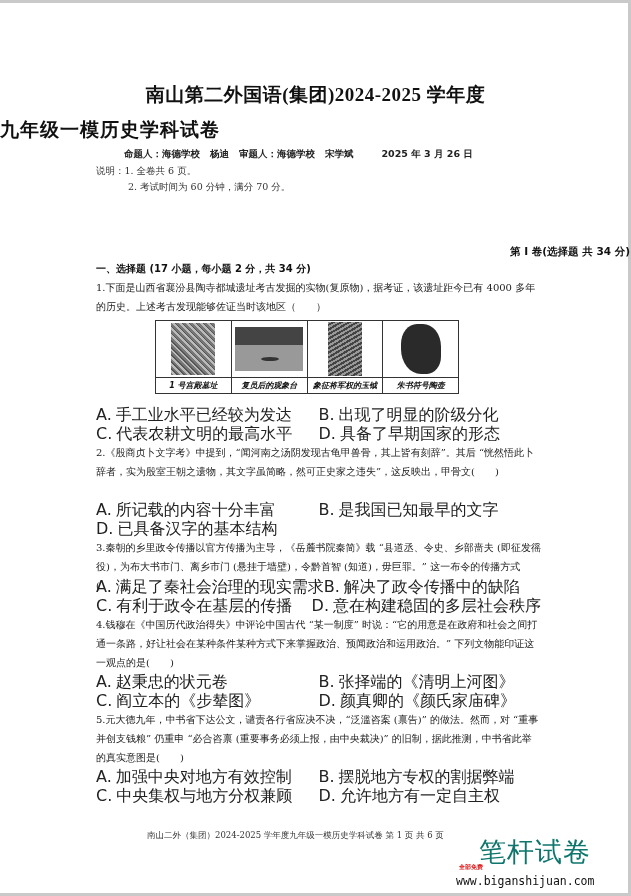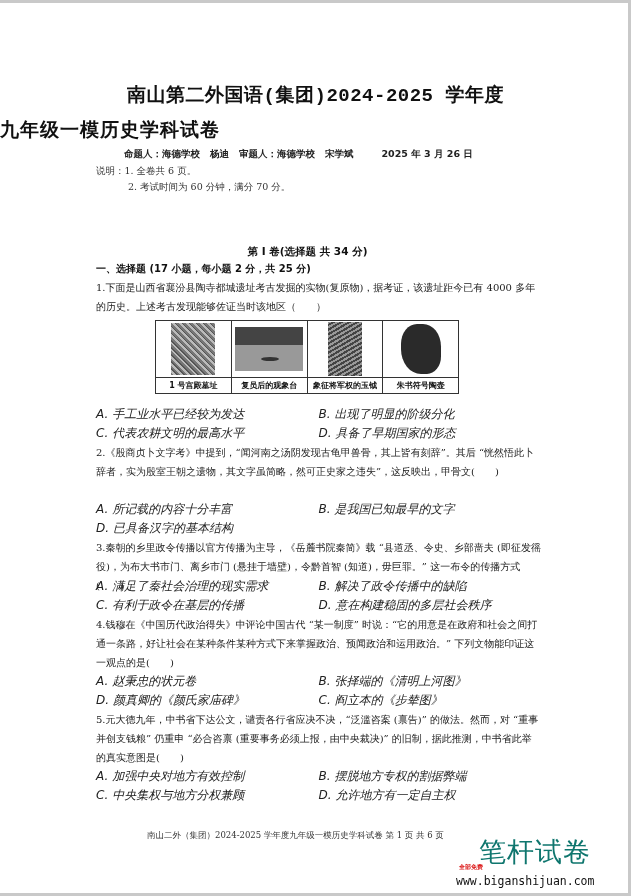--- a/index.html
+++ b/index.html
@@ -8,62 +8,62 @@
     background: #ffffff;
     font-family: "DejaVu Serif", "Liberation Serif", serif;
     color: #222;
   }
   .frame-top { position: absolute; left: 0; top: 0; width: 631px; height: 3px; background: #c9c9c9; }
   .frame-right { position: absolute; right: 0; top: 0; width: 3px; height: 896px; background: #c9c9c9; }
   .frame-bottom { position: absolute; left: 0; bottom: 0; width: 631px; height: 3px; background: #c9c9c9; }
 
   .title1 {
     position: absolute; left: 0; width: 631px; top: 82px; text-align: center;
-    font-family: Liberation Mono, monospace;
+    font-family: Liberation Serif, serif;
     font-weight: bold; font-size: 19px; color: #111; letter-spacing: 0.5px;
   }
   .title2 {
     position: absolute; left: 0; width: 631px; top: 117px; text-align: left;
     font-family: "DejaVu Sans", "Liberation Sans", sans-serif;
     font-weight: bold; font-size: 19px; color: #111; letter-spacing: 1px;
   }
   .authors {
     position: absolute; left: 124px; top: 148px;
     font-family: "DejaVu Sans", "Liberation Sans", sans-serif;
     font-size: 9.5px; font-weight: bold; color: #222; white-space: nowrap;
   }
   .authors span { margin-right: 10px; }
   .authors .date { margin-left: 18px; margin-right: 0; }
 
   .notes { position: absolute; left: 96px; top: 163px; font-size: 9.5px; color: #333; line-height: 16px; }
   .notes .indent { padding-left: 32px; width: 440px; }
   .notes .first { white-space: nowrap; }
 
   .section-title {
-    position: absolute; left: 0; width: 615px; top: 245px; text-align: center;
-    font-family: "DejaVu Sans", "Liberation Sans", sans-serif;
-    font-weight: bold; font-size: 10.5px; color: #111;
+    position: absolute; left: 0; width: 615px; top: 245px; text-align: right;
+    font-family: "DejaVu Sans", "Liberation Sans", sans-serif;
+    font-weight: bold; font-size: 10.5px; color: #111; padding-left: 15px;
   }
   .part-title {
     position: absolute; left: 96px; top: 262px;
     font-family: "DejaVu Sans", "Liberation Sans", sans-serif;
     font-weight: bold; font-size: 10px; color: #111;
   }
 
   .q { position: absolute; left: 96px; width: 445px; font-size: 10px; line-height: 19px; color: #222; }
-  .opts { position: absolute; left: 96px; width: 445px; font-size: 12px; color: #222; font-style: italic; }
+  .opts { position: absolute; left: 96px; width: 445px; font-size: 16px; color: #222; }
   .opt-row { display: flex; height: 19px; line-height: 19px; }
   .opt { width: 232px; white-space: nowrap; }
   .opt .letter { font-family: "DejaVu Sans", "Liberation Sans", sans-serif; margin-right: 4px; }
 
   .figure {
     position: absolute; left: 155px; top: 320px; width: 304px; height: 74px;
     border: 1.5px solid #333; display: flex; box-sizing: border-box;
   }
-  .fig-cell { flex: 1; border-right: 1.2px solid #333; display: flex; flex-direction: column; }
+  .fig-cell { flex: 1; border-right: 1.2px solid #333; display: flex; flex-direction: column; font-style: italic; }
   .fig-cell:last-child { border-right: none; }
   .fig-img { flex: 1; display: flex; align-items: center; justify-content: center; border-bottom: 1.2px solid #333; }
   .fig-cap {
     height: 15px; line-height: 15px; text-align: center; font-size: 8px; font-weight: bold;
     font-family: "DejaVu Sans", "Liberation Sans", sans-serif; color: #111; white-space: nowrap;
   }
   .ph1 { width: 44px; height: 52px; background: repeating-linear-gradient(45deg,#777 0 2px,#bbb 2px 4px,#555 4px 5px); }
   .ph2 { width: 68px; height: 44px; background: linear-gradient(#444 0 40%, #999 40% 100%); position: relative; }
   .ph2::after { content:""; position:absolute; left:26px; top:30px; width:18px; height:4px; border-radius:50%; background:#333; }
   .ph3 { width: 34px; height: 54px; background: repeating-linear-gradient(-30deg,#444 0 2px,#999 2px 4px); }
@@ -98,21 +98,21 @@
 <div class="authors">
   <span>命题人：海德学校</span><span>杨迪</span><span>审题人：海德学校</span><span>宋学斌</span><span class="date">2025 年 3 月 26 日</span>
 </div>
 
 <div class="notes">
   <div class="first"><span>说明：</span><span>1. 全卷共 6 页。</span></div>
   <div class="indent">2. 考试时间为 60 分钟，满分 70 分。</div>
 </div>
 
 <div class="section-title">第 I 卷(选择题  共 34 分)</div>
-<div class="part-title">一、选择题 (17 小题，每小题 2 分，共 25 分)</div>
+<div class="part-title">一、选择题 (17 小题，每小题 2 分，共 34 分)</div>
 
 <div class="q" style="top:278px;">1.下面是山西省襄汾县陶寺都城遗址考古发掘的实物(复原物)，据考证，该遗址距今已有 4000 多年的历史。上述考古发现能够佐证当时该地区（　　）</div>
 
 <div class="figure">
   <div class="fig-cell">
     <div class="fig-img">
         <div class="ph1"></div>
       </div>
     <div class="fig-cap">1 号宫殿墓址</div>
   </div>
@@ -170,22 +170,22 @@
   </div>
 </div>
 
 <div class="q" style="top:615px;">4.钱穆在《中国历代政治得失》中评论中国古代 “某一制度” 时说：“它的用意是在政府和社会之间打通一条路，好让社会在某种条件某种方式下来掌握政治、预闻政治和运用政治。” 下列文物能印证这一观点的是(　　)</div>
 <div class="opts" style="top:672px;">
   <div class="opt-row">
     <div class="opt"><span class="letter">A.</span><span>赵秉忠的状元卷</span></div>
     <div class="opt"><span class="letter">B.</span><span>张择端的《清明上河图》</span></div>
   </div>
   <div class="opt-row">
+    <div class="opt"><span class="letter">C.</span><span>阎立本的《步辇图》</span></div>
     <div class="opt"><span class="letter">D.</span><span>颜真卿的《颜氏家庙碑》</span></div>
-    <div class="opt"><span class="letter">C.</span><span>阎立本的《步辇图》</span></div>
   </div>
 </div>
 
 <div class="q" style="top:710px;">5.元大德九年，中书省下达公文，谴责各行省应决不决，“泛滥咨案 (禀告)” 的做法。然而，对 “重事并创支钱粮” 仍重申 “必合咨禀 (重要事务必须上报，由中央裁决)” 的旧制，据此推测，中书省此举的真实意图是(　　)</div>
 <div class="opts" style="top:767px;">
   <div class="opt-row">
     <div class="opt"><span class="letter">A.</span><span>加强中央对地方有效控制</span></div>
     <div class="opt"><span class="letter">B.</span><span>摆脱地方专权的割据弊端</span></div>
   </div>
   <div class="opt-row">

